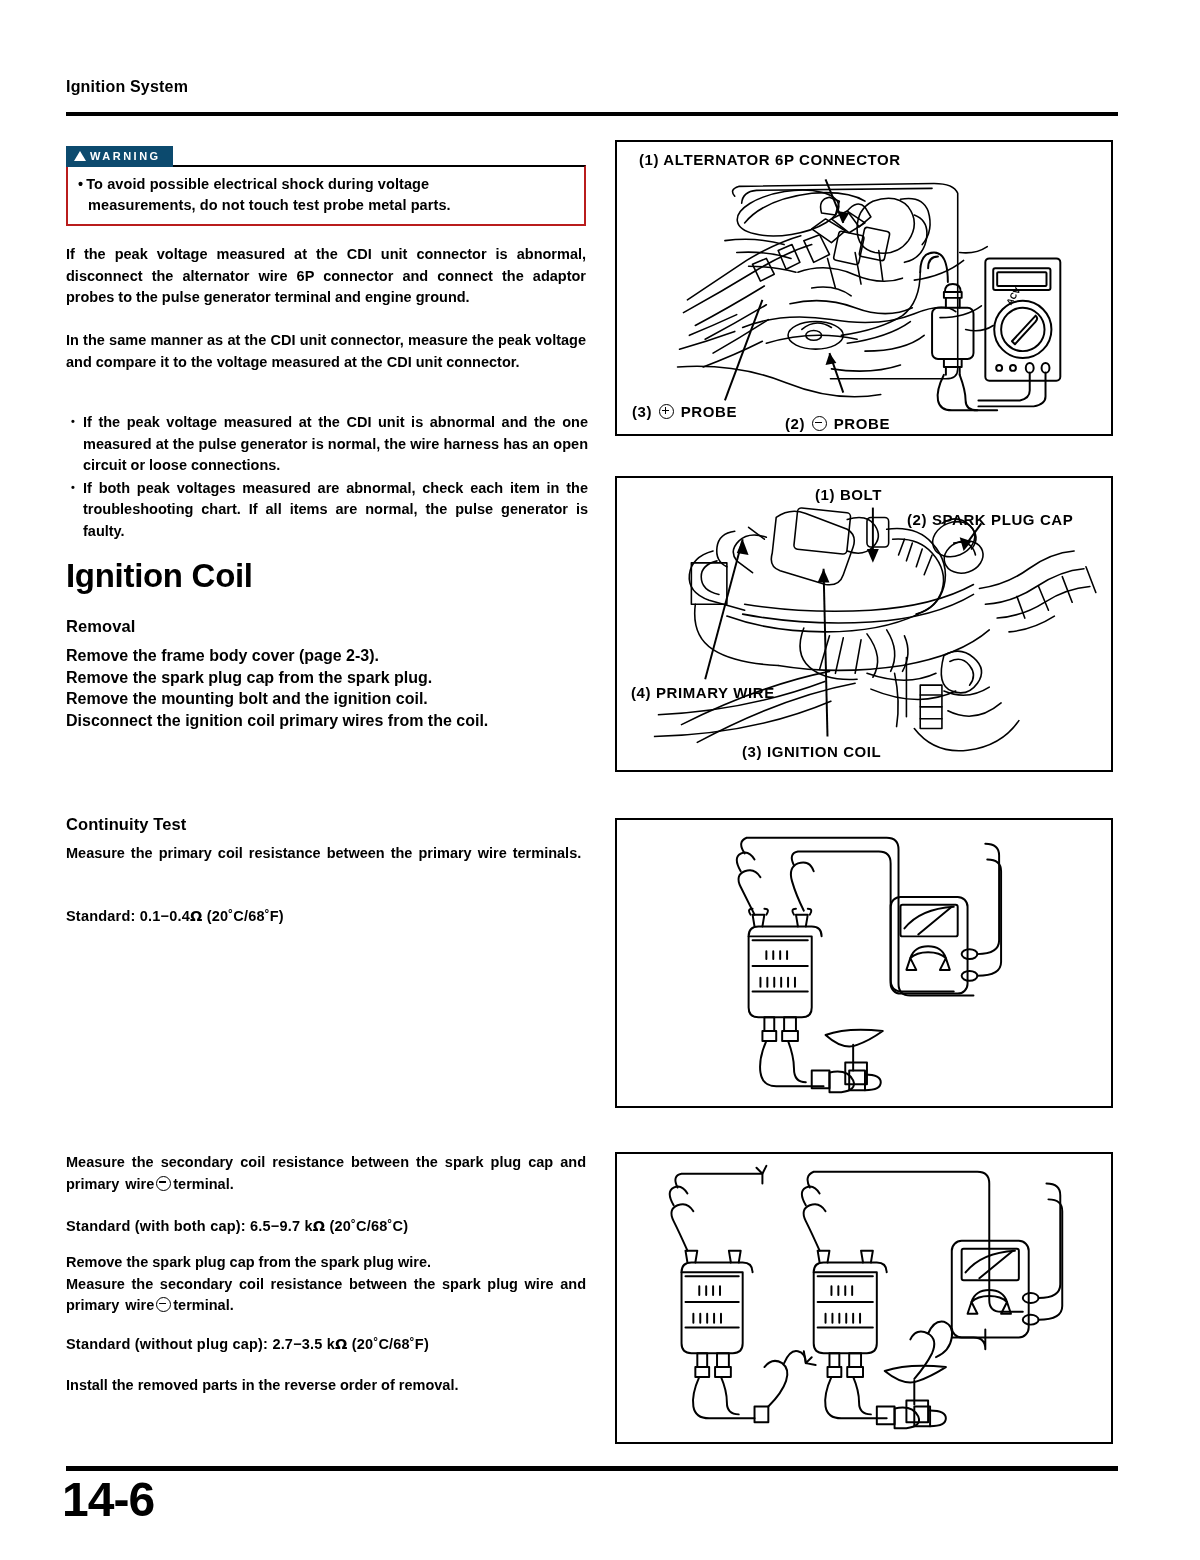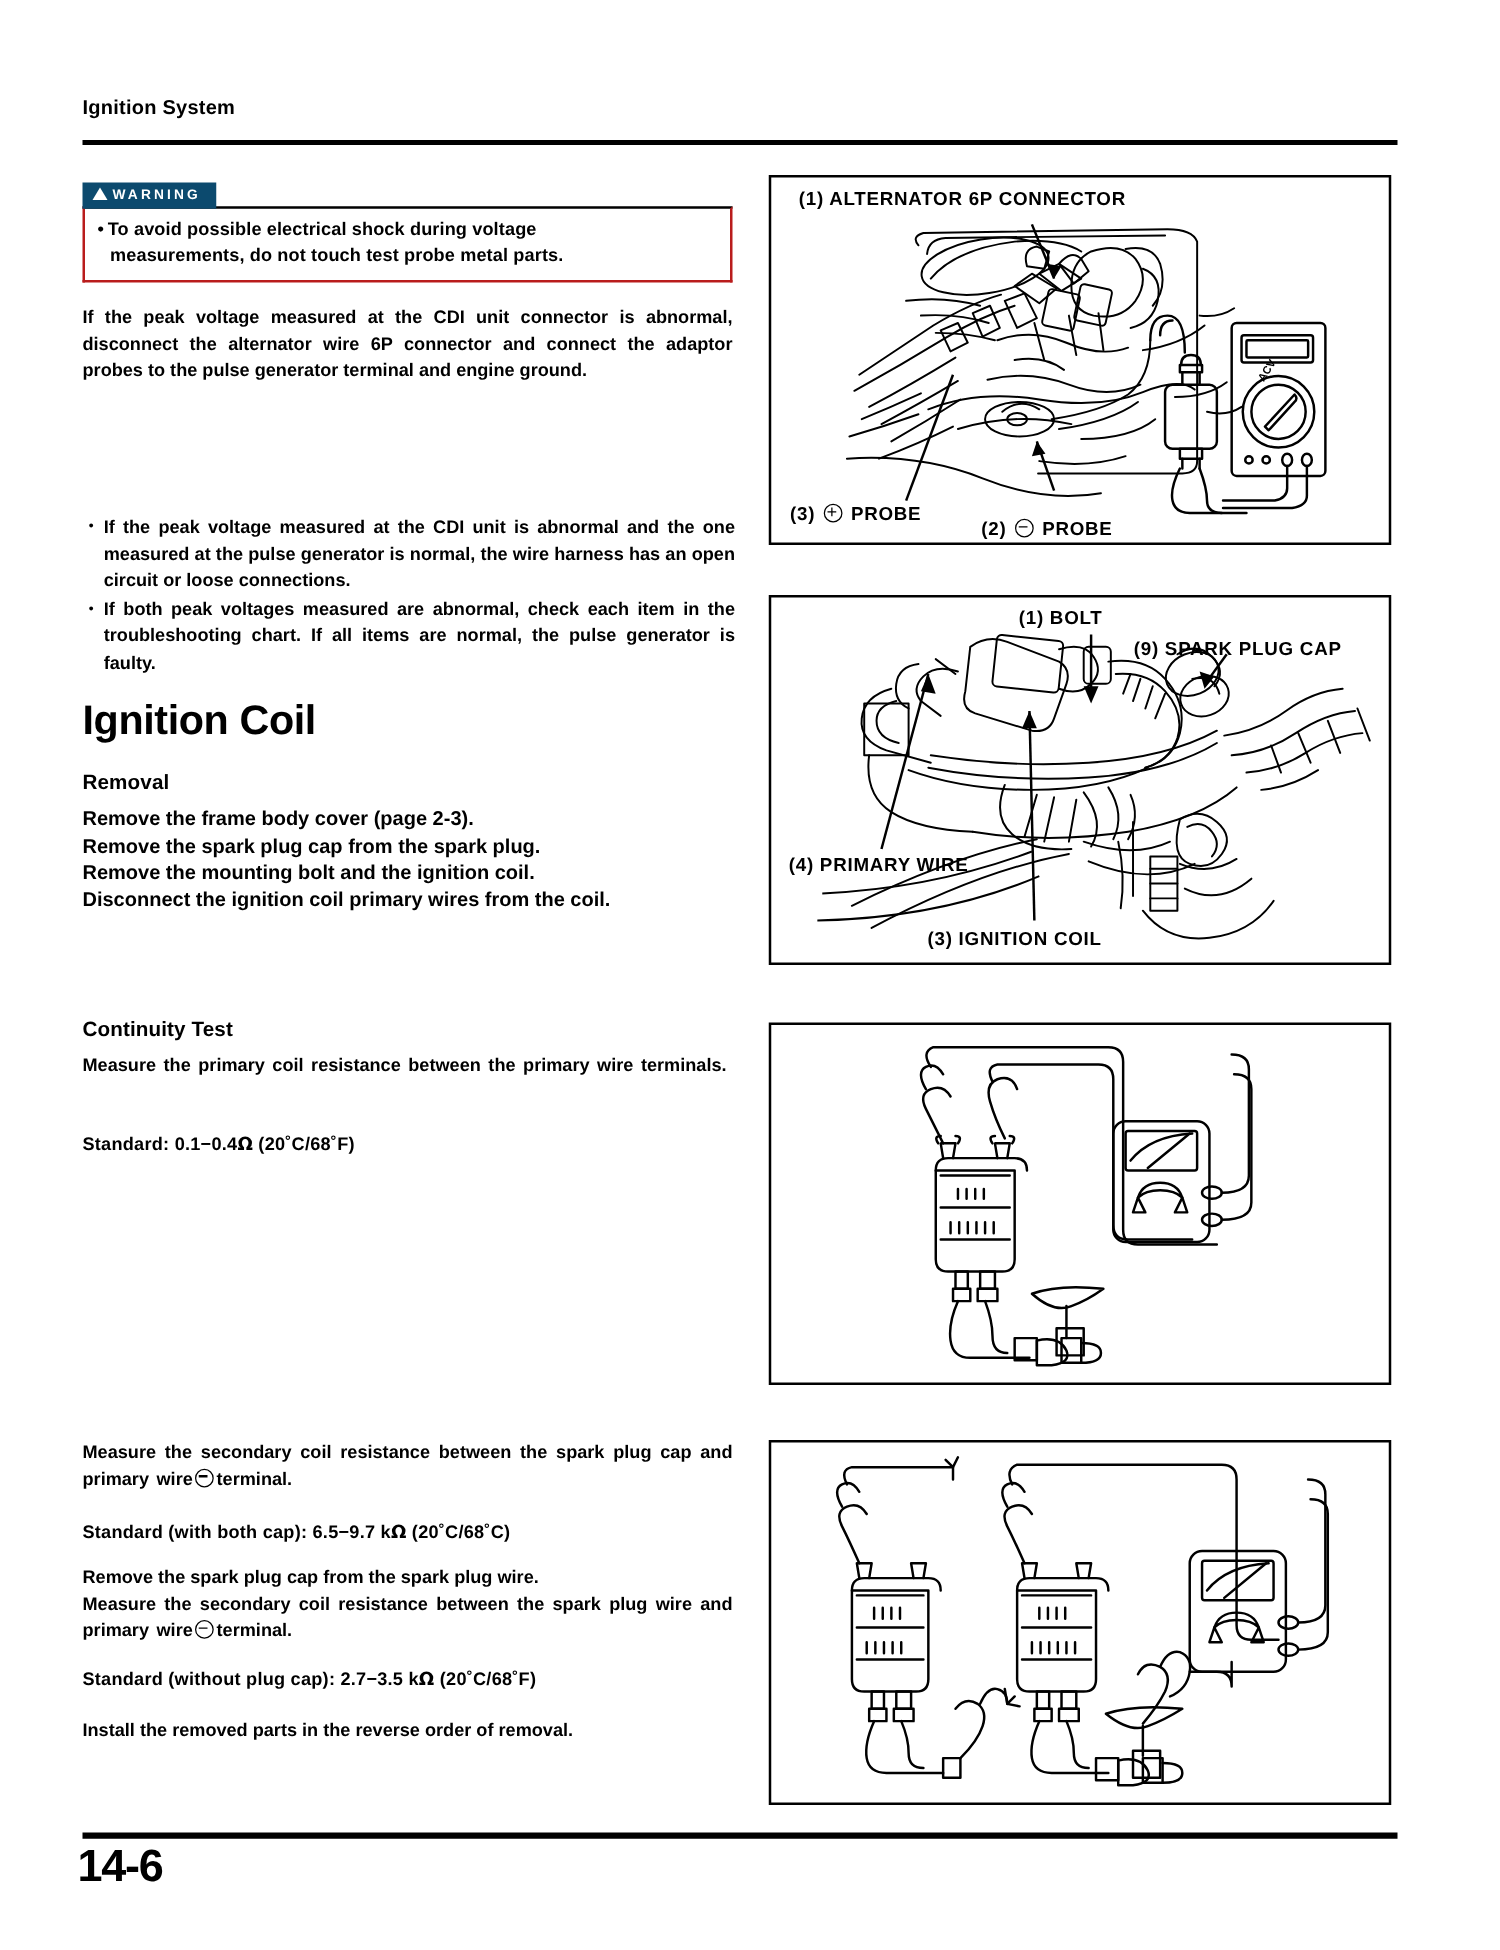--- a/index.html
+++ b/index.html
@@ -85,21 +85,21 @@
     display:inline-block;width:13px;height:13px;border:1.6px solid #000;
     border-radius:50%;position:relative;vertical-align:-2px;margin:0 2px;
   }
   .circsym i{position:absolute;background:#000;}
   .circsym.minus i.h{left:2px;top:4.6px;width:7px;height:1.7px;}
   .circsym.plus i.h{left:2px;top:4.6px;width:7px;height:1.7px;}
   .circsym.plus i.v{top:2px;left:4.6px;height:7px;width:1.7px;}
 
   
   .ftr-rule{position:absolute;left:66px;top:1466px;width:1052px;height:5px;background:#000;}
-  .ftr-page{position:absolute;left:62px;top:1472px;font-size:36px;font-weight:bold;letter-spacing:-1px;}
+  .ftr-page{position:absolute;left:62px;top:1472px;font-size:48px;font-weight:bold;letter-spacing:-1px;}
 
   
   .fig{position:absolute;border:2.5px solid #000;background:#fff;box-sizing:border-box;}
   .fig svg{display:block;width:100%;height:100%;}
   .fig-cap{
     position:absolute;font-size:15px;font-weight:bold;letter-spacing:.6px;white-space:nowrap;
   }
   #fig1{left:615px;top:140px;width:498px;height:296px;}
   #fig2{left:615px;top:476px;width:498px;height:296px;}
   #fig3{left:615px;top:818px;width:498px;height:290px;}
@@ -118,20 +118,23 @@
       <span class="tri"></span><span>WARNING</span>
     </div>
     <div class="warn-body">
       <span class="bull">•</span><span>To avoid possible electrical shock during voltage</span>
       <span class="l2">measurements, do not touch test probe metal parts.</span>
     </div>
   </div>
 
   <div class="col-left blk1">
     <p class="para">If the peak voltage measured at the CDI unit connector is abnormal, disconnect the alternator wire 6P connector and connect the adaptor probes to the pulse generator terminal and engine ground.</p>
+  </div>
+  <div class="col-left blk2">
+    <p class="para">In the same manner as at the CDI unit connector, measure the peak voltage and compare it to the voltage measured at the CDI unit connector.</p>
   </div>
 
   <div class="bullets">
     <div class="item">If the peak voltage measured at the CDI unit is abnormal and the one measured at the pulse generator is normal, the wire harness has an open circuit or loose connections.</div>
     <div class="item">If both peak voltages measured are abnormal, check each item in the troubleshooting chart. If all items are normal, the pulse generator is faulty.</div>
   </div>
 
   <h1 class="sec">Ignition Coil</h1>
 
   <h2 class="sub sub-removal">Removal</h2>
@@ -358,21 +361,21 @@
       <polygon points="258,86 252,72 264,72" fill="#000"></polygon>
       <polygon points="350,74 346,60 358,64" fill="#000"></polygon>
       <polygon points="126,62 120,76 132,78" fill="#000"></polygon>
       <polygon points="208,92 202,106 214,106" fill="#000"></polygon>
       <g fill="none" stroke="#000" stroke-width="1.6">
         <path d="M40 240 q90 -4 170 -34"></path>
         <path d="M36 262 q100 -2 180 -36"></path>
       </g>
     </svg>
     <div class="fig-cap" style="left:198px;top:8px;">(1) BOLT</div>
-    <div class="fig-cap" style="left:290px;top:33px;">(9) SPARK PLUG CAP</div>
+    <div class="fig-cap" style="left:290px;top:33px;">(2) SPARK PLUG CAP</div>
     <div class="fig-cap" style="left:14px;top:206px;">(4) PRIMARY WIRE</div>
     <div class="fig-cap" style="left:125px;top:265px;">(3) IGNITION COIL</div>
   </div>
 
   <div class="fig" id="fig3">
     <svg viewBox="0 0 498 290" xmlns="http://www.w3.org/2000/svg">
       <g fill="none" stroke="#000" stroke-width="2" stroke-linejoin="round" stroke-linecap="round">
 
         <path d="M132 118 h64 v72 q0 10 -10 10 h-44 q-10 0 -10 -10z"></path>
         <path d="M132 118 q0 -10 10 -10 h54 q10 0 10 10"></path>

